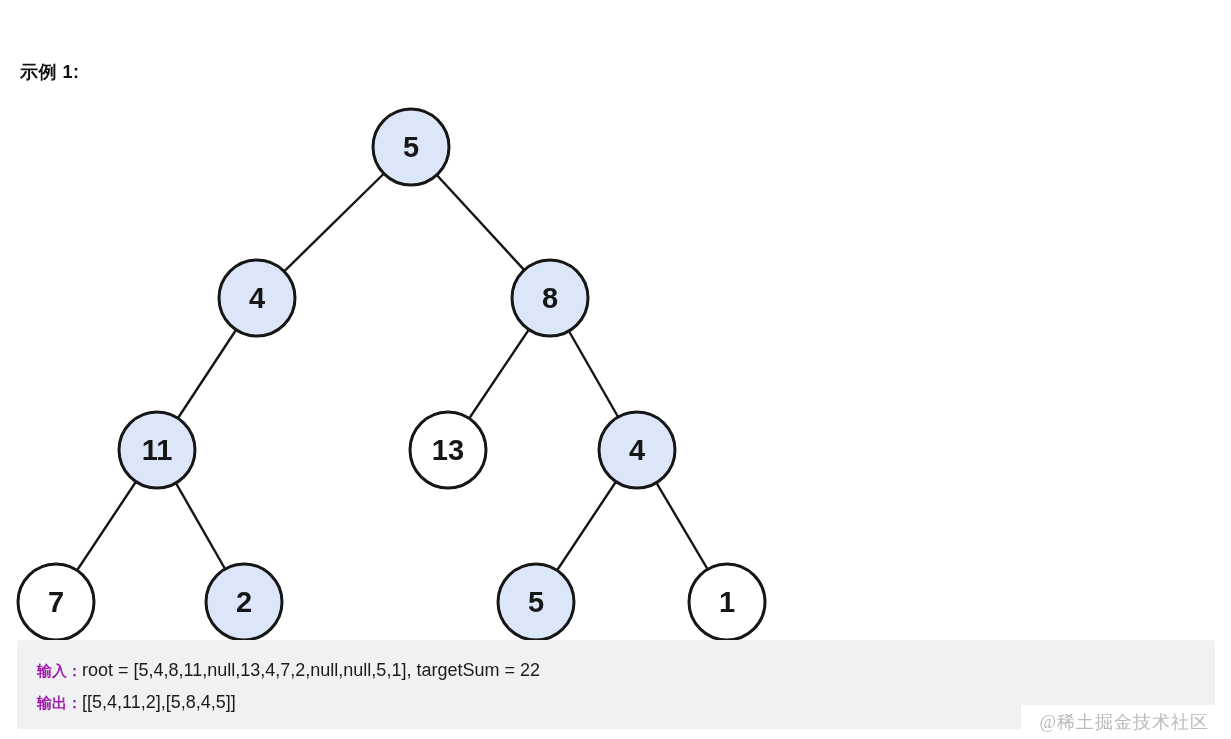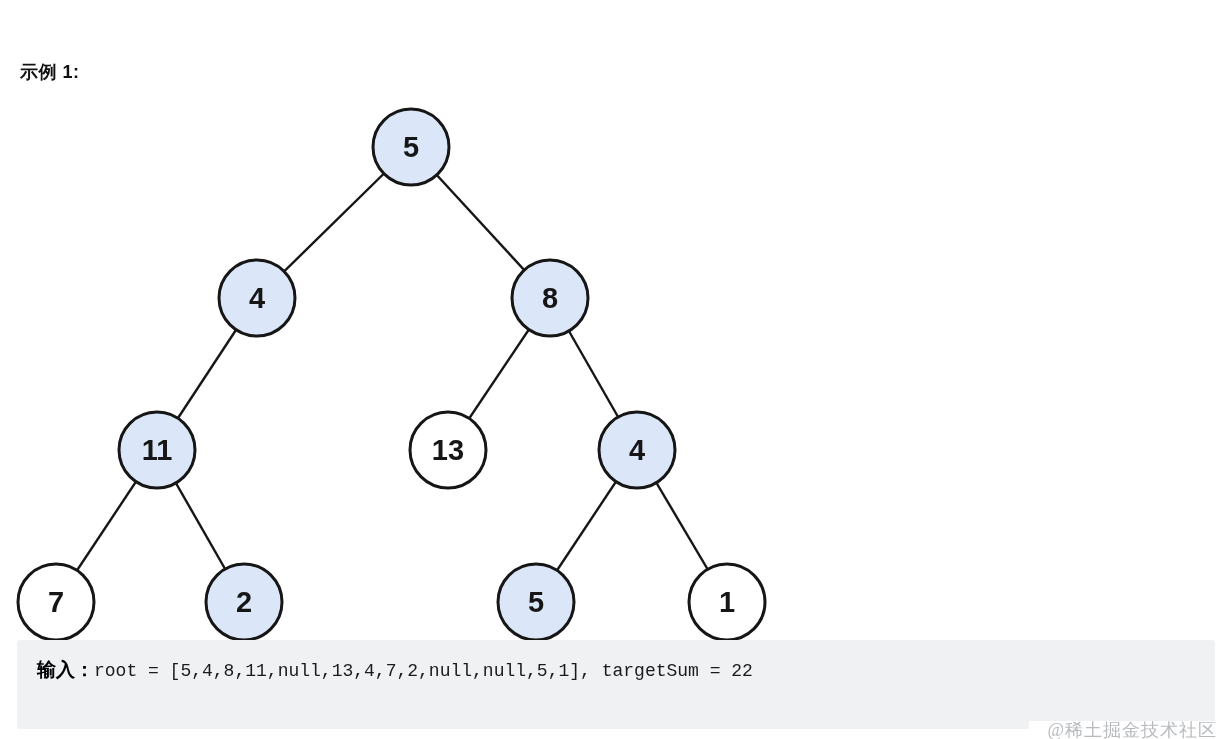--- a/index.html
+++ b/index.html
@@ -49,33 +49,33 @@
     padding: 14px 0 0 20px;
   }
   .io-line {
     height: 32px;
     line-height: 32px;
     white-space: nowrap;
   }
   .io-label {
     font-family: "Liberation Serif", "DejaVu Serif", serif;
     font-weight: bold;
-    font-size: 19px;
-    color: #000000;
+    font-size: 15px;
+    color: #a21caf;
   }
   .io-code {
-    font-family: Liberation Mono, monospace;
+    font-family: Liberation Sans, sans-serif;
     font-size: 18px;
     color: #1b1b1b;
   }
   .watermark {
     position: absolute;
-    right: 0;
+    right: 8px;
     bottom: 0;
-    height: 18px;
+    height: 34px;
     padding: 0 14px 0 18px;
     background: #ffffff;
     display: flex;
     align-items: center;
     text-align: center;
   }
   .watermark span {
     font-family: "Liberation Serif", "DejaVu Serif", serif;
     font-size: 18px;
     color: #b7babe;
@@ -116,19 +116,20 @@
       <circle cx="244" cy="602" r="38" fill="#dbe7f8" stroke="#161616" stroke-width="3"></circle>
       <text x="244" y="602" text-anchor="middle" dy="0.36em" class="node-label">2</text>
       <circle cx="536" cy="602" r="38" fill="#dbe7f8" stroke="#161616" stroke-width="3"></circle>
       <text x="536" y="602" text-anchor="middle" dy="0.36em" class="node-label">5</text>
       <circle cx="727" cy="602" r="38" fill="#ffffff" stroke="#161616" stroke-width="3"></circle>
       <text x="727" y="602" text-anchor="middle" dy="0.36em" class="node-label">1</text>
     </svg>
 
   <div class="example-block">
     <div class="io-line"><span class="io-label">输入：</span><span class="io-code">root = [5,4,8,11,null,13,4,7,2,null,null,5,1], targetSum = 22</span></div>
+    <div class="io-line"><span class="io-label">输出：</span><span class="io-code">[[5,4,11,2],[5,8,4,5]]</span></div>
   </div>
 
   <div class="watermark">
     <span>@稀土掘金技术社区</span>
   </div>
 
 </div>
 
 </body></html>

